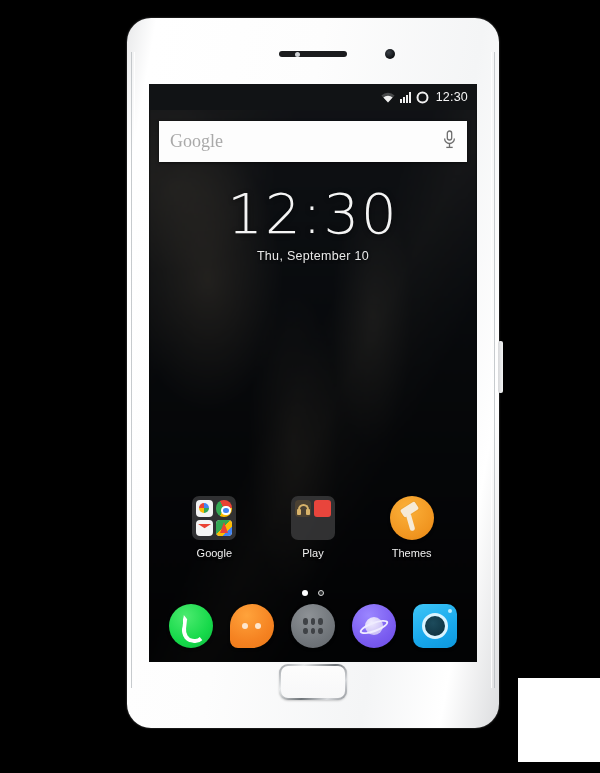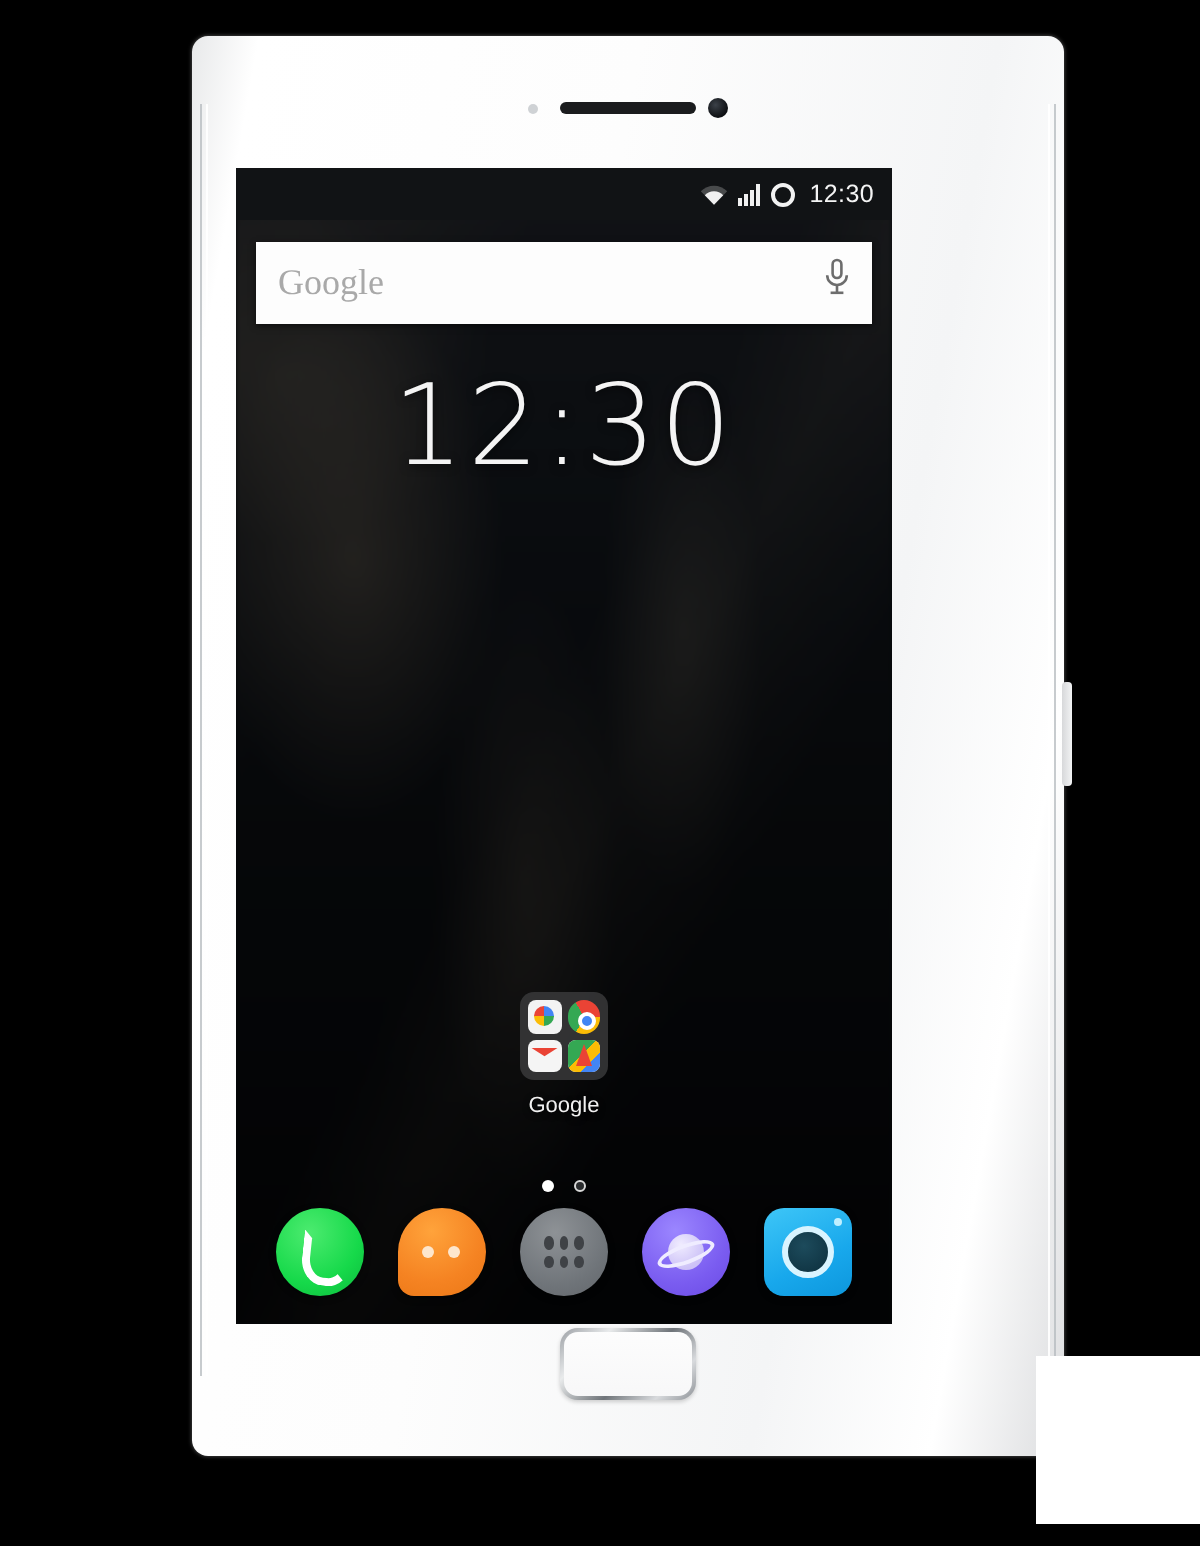--- a/index.html
+++ b/index.html
@@ -1,22 +1,22 @@
 <!DOCTYPE html>
 <html><head>
 <meta charset="utf-8">
 <style>
   html,body{margin:0;padding:0;background:#000;}
   body{width:600px;height:773px;overflow:hidden;font-family:"Liberation Sans",sans-serif;}
 
   #stage{position:relative;width:600px;height:773px;background:#000;}
 
   
-  #phone{position:absolute;left:96px;top:18px;width:436px;height:710px;
-         border-radius:8px;
+  #phone{position:absolute;left:127px;top:18px;width:372px;height:710px;
+         border-radius:24px;
          background:linear-gradient(100deg,#e8e9ea 0%,#ffffff 6%,#fdfdfd 40%,#f4f5f6 72%,#ffffff 88%,#dcdddf 100%);
          box-shadow:0 0 2px rgba(255,255,255,.35);}
   
   .edge{position:absolute;top:34px;height:636px;width:1px;background:rgba(180,185,190,.75);}
   .edge.l1{left:4px}.edge.l2{left:7px;background:rgba(255,255,255,.9)}
   .edge.r1{right:4px}.edge.r2{right:7px;background:rgba(255,255,255,.9)}
 
   
   #sidekey{position:absolute;right:-4px;top:323px;width:5px;height:52px;border-radius:2px;
            background:linear-gradient(90deg,#d7d8da,#f2f3f4);}
@@ -224,35 +224,52 @@
             <rect x="4.3" y="1" width="4.4" height="9" rx="2.2" fill="none" stroke="#6d6d6d" stroke-width="1.3"></rect>
             <path d="M1.6 8.6a4.9 4.9 0 0 0 9.8 0" fill="none" stroke="#6d6d6d" stroke-width="1.3"></path>
             <line x1="6.5" y1="13.6" x2="6.5" y2="17" stroke="#6d6d6d" stroke-width="1.3"></line>
             <line x1="3.3" y1="17.4" x2="9.7" y2="17.4" stroke="#6d6d6d" stroke-width="1.3"></line>
           </svg>
         </span>
       </div>
 
       <div id="clockwidget">
         <div id="clock-big">12:30</div>
+        <div id="clock-date">Thu, September 10</div>
       </div>
 
       <div id="appgrid">
 
         <div class="app">
           <div class="ico folder">
             <span class="mini search"></span>
             <span class="mini chrome"></span>
             <span class="mini gmail"></span>
             <span class="mini maps"></span>
           </div>
           <div class="label">Google</div>
         </div>
 
-
+        <div class="app">
+          <div class="ico folder">
+            <span class="mini music"></span>
+            <span class="mini movies"></span>
+            <span class="mini empty"></span>
+            <span class="mini empty"></span>
+          </div>
+          <div class="label">Play</div>
+        </div>
+
+        <div class="app">
+          <div class="ico themes">
+            <span class="roller"></span>
+            <span class="handle"></span>
+          </div>
+          <div class="label">Themes</div>
+        </div>
 
       </div>
 
       <div id="pagedots">
         <span class="dot active"></span>
         <span class="dot inactive"></span>
       </div>
 
       <div id="dock">
         <div class="dico phone-ico"></div>

